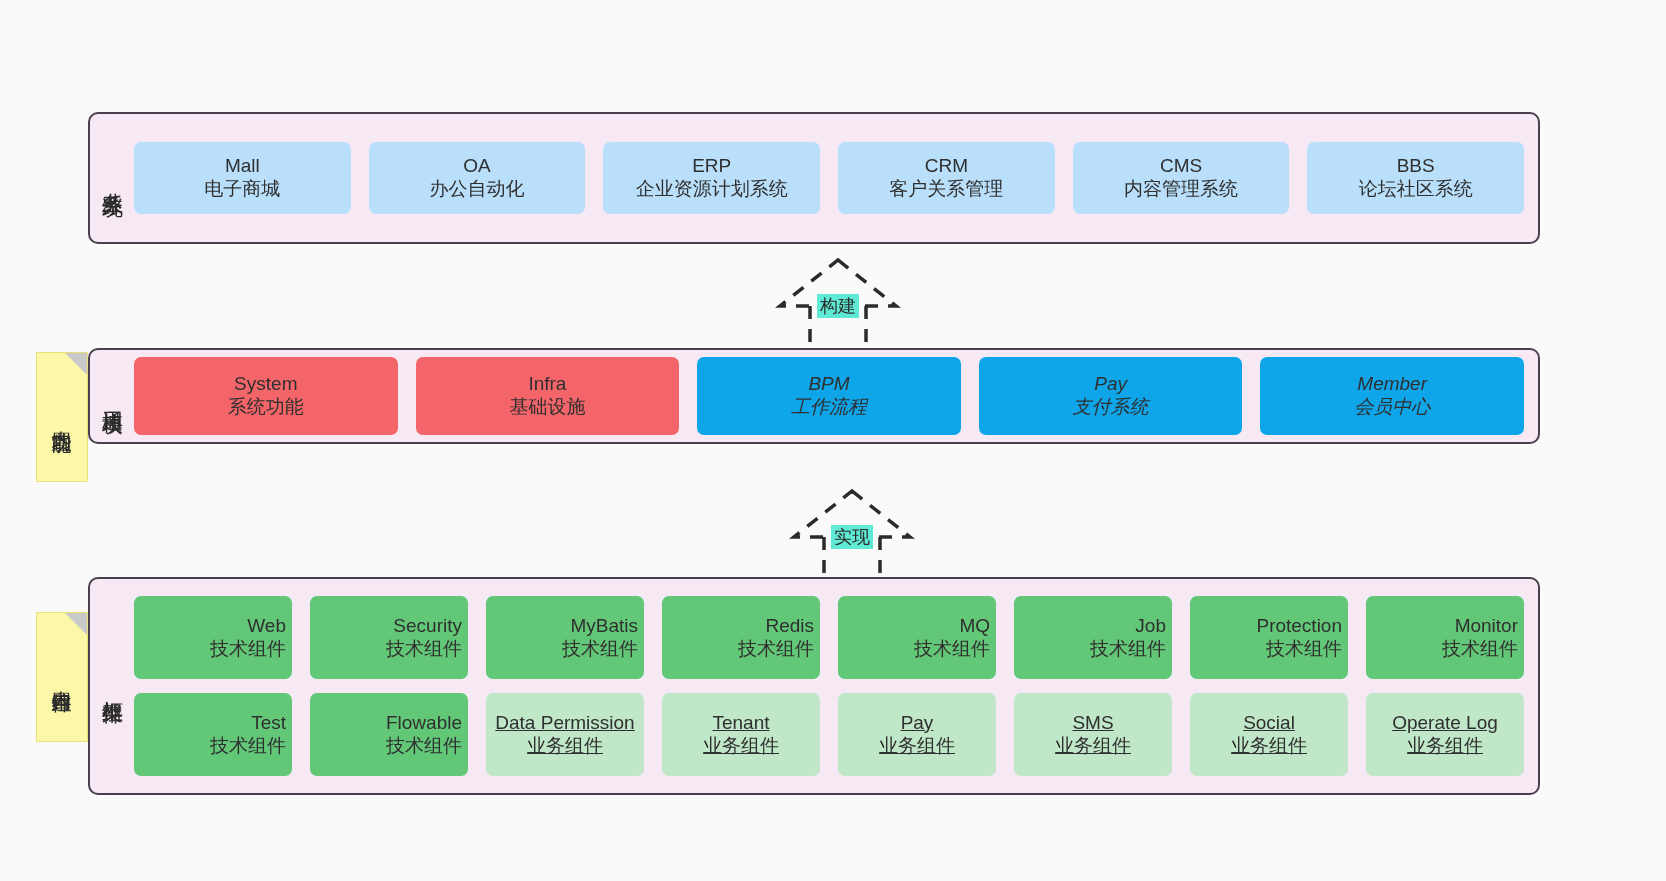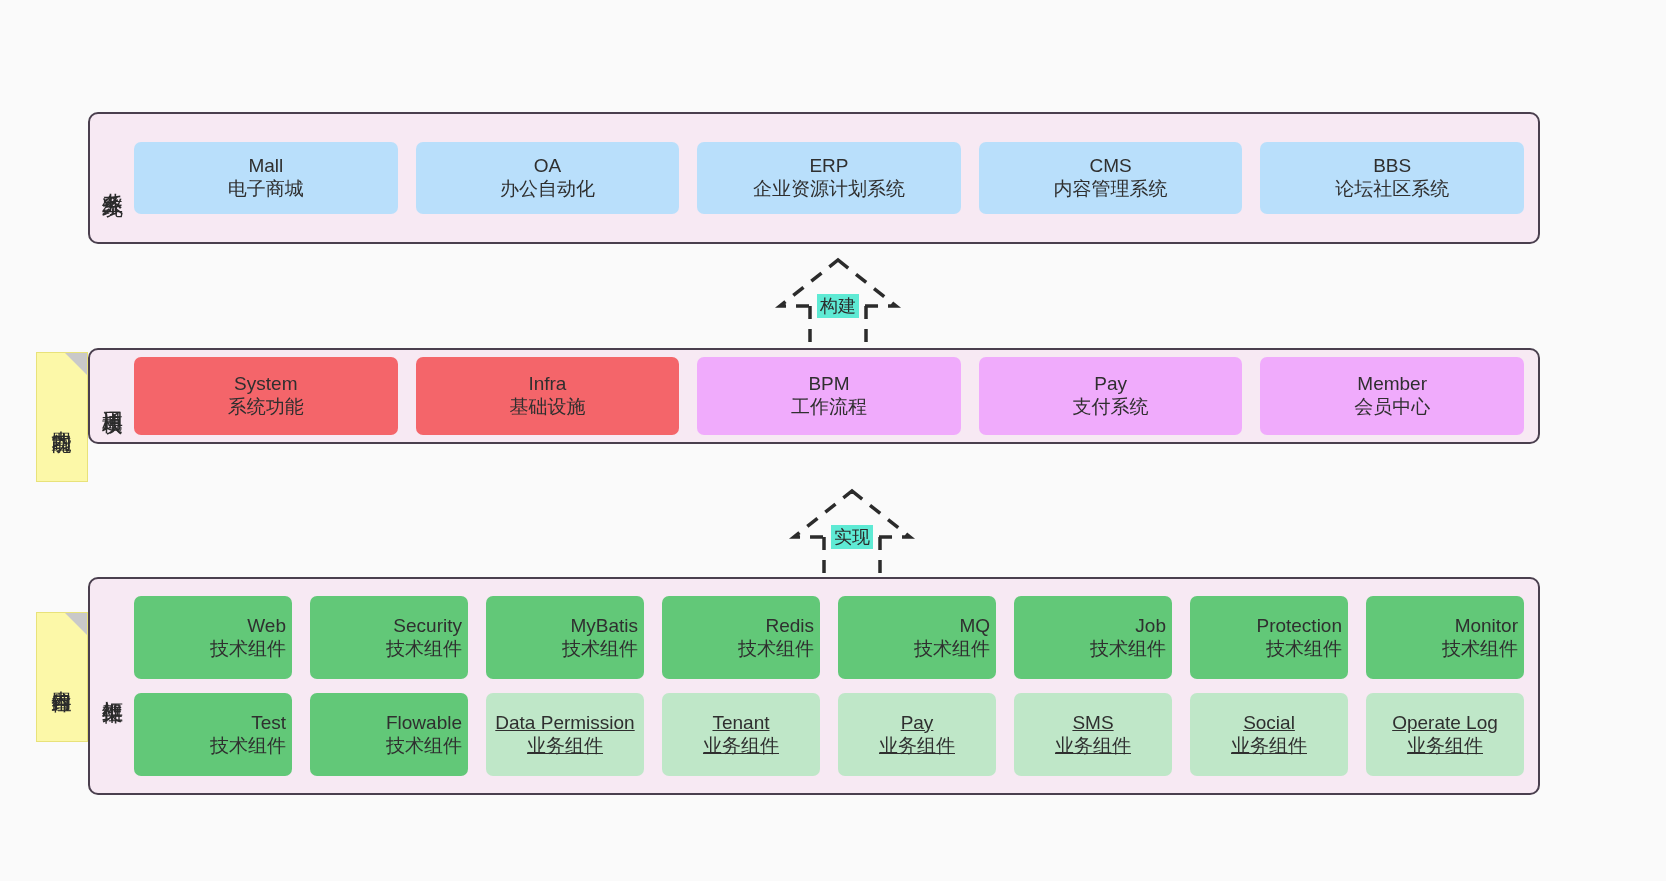--- a/index.html
+++ b/index.html
@@ -66,21 +66,21 @@
     text-align: center;
     color: #2f2f2f;
     padding: 4px 6px;
     line-height: 1.2;
   }
   .box .en  { font-size: 19px; }
   .box .cn  { font-size: 19px; }
 
   .box.blue        { background: #b9dffb; }
   .box.red-strong  { background: #f4656a; }
-  .box.red-light   { background: #f0abfc; }
+  .box.red-light   { background: #0ea5e9; font-style: italic; }
   .box.green-strong{ background: #62c878; align-items: flex-end; }
   .box.green-light { background: #bfe7c8; text-decoration: underline; }
 
   
   #layer-business  { left: 88px;  top: 112px; width: 1452px; height: 132px; }
   #layer-business .box { height: 72px; }
 
   #layer-common    { left: 88px;  top: 348px; width: 1452px; height: 96px; }
   #layer-common .box { height: 78px; }
 
@@ -152,20 +152,24 @@
         </div>
         <div class="box blue">
           <span class="en">OA</span>
           <span class="cn">办公自动化</span>
         </div>
         <div class="box blue">
           <span class="en">ERP</span>
           <span class="cn">企业资源计划系统</span>
         </div>
         <div class="box blue">
+          <span class="en">CRM</span>
+          <span class="cn">客户关系管理</span>
+        </div>
+        <div class="box blue">
           <span class="en">CMS</span>
           <span class="cn">内容管理系统</span>
         </div>
         <div class="box blue">
           <span class="en">BBS</span>
           <span class="cn">论坛社区系统</span>
         </div>
       </div>
     </div>
   </div>

